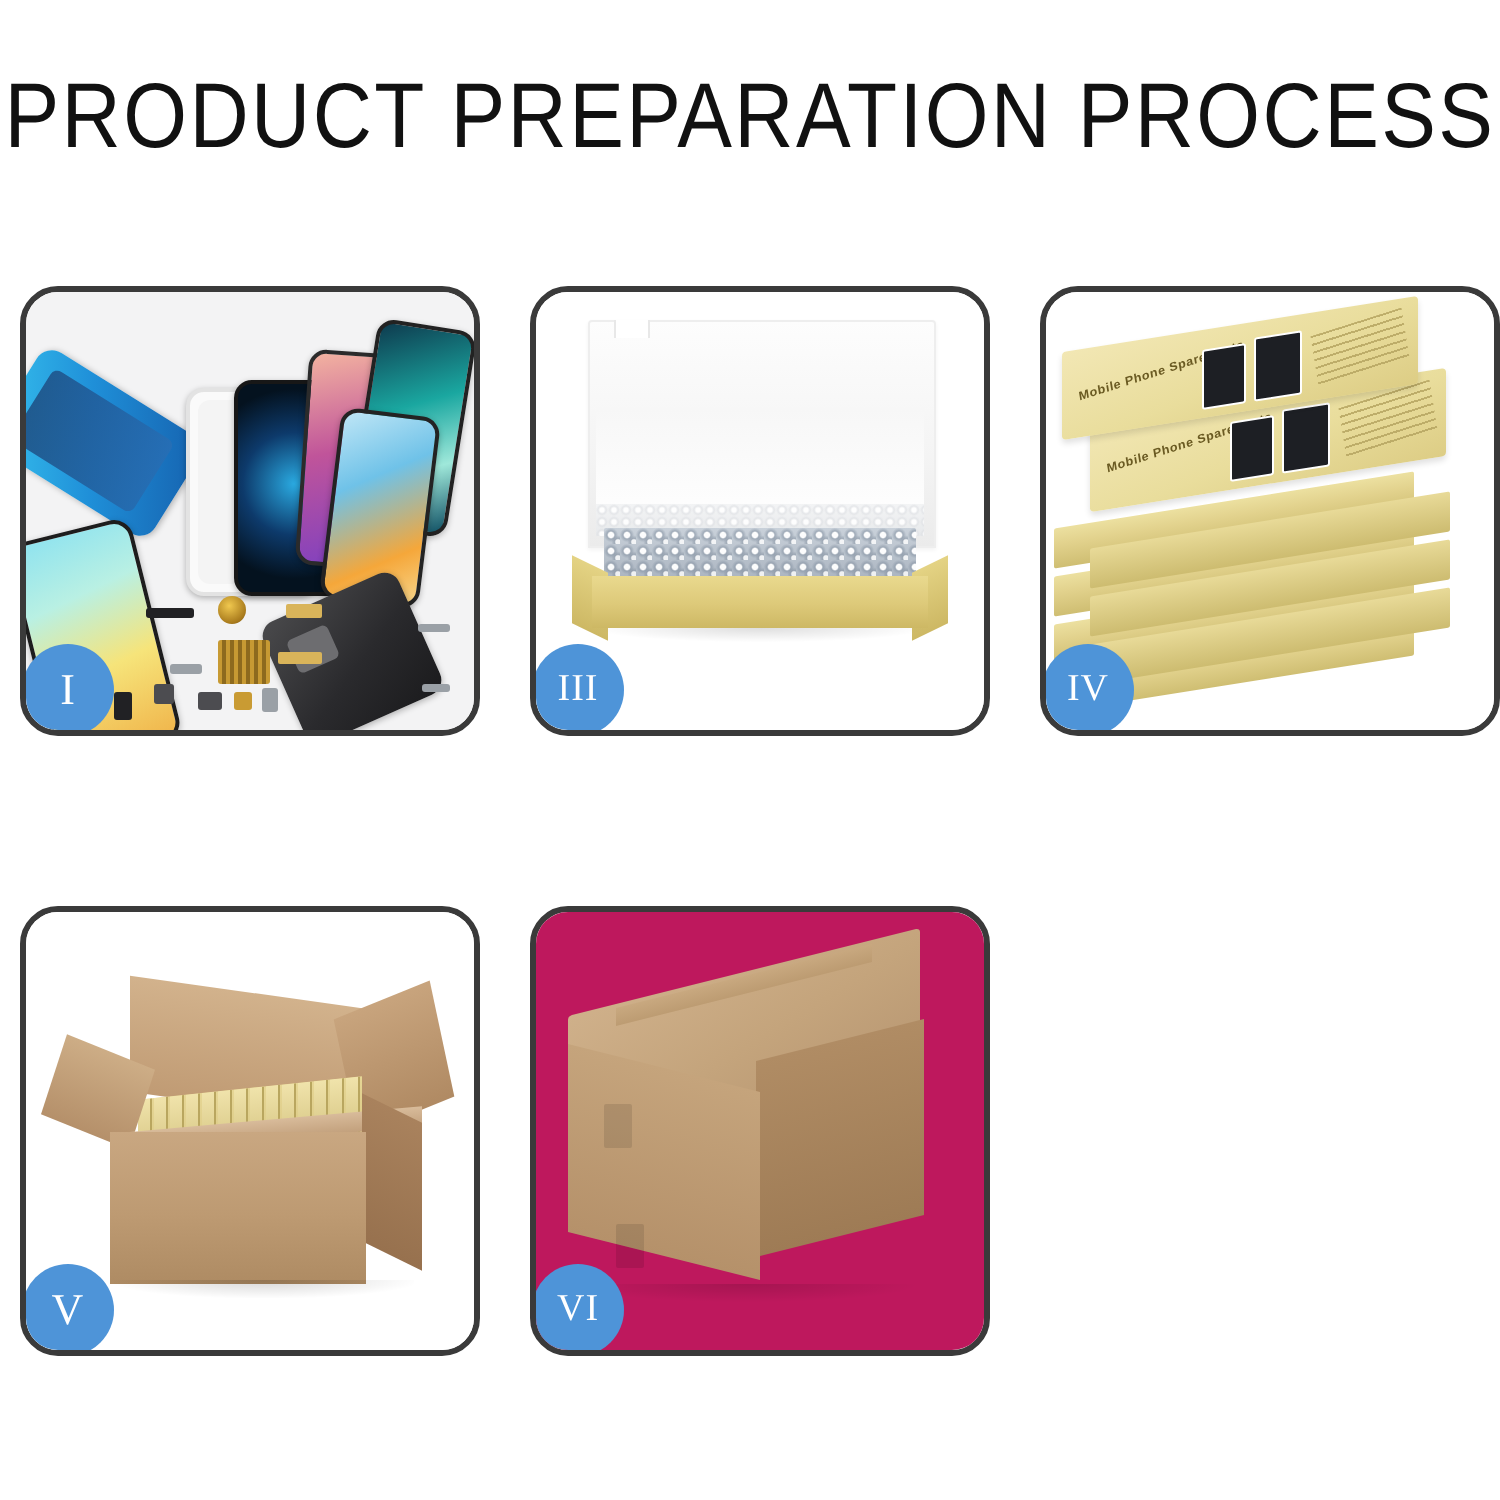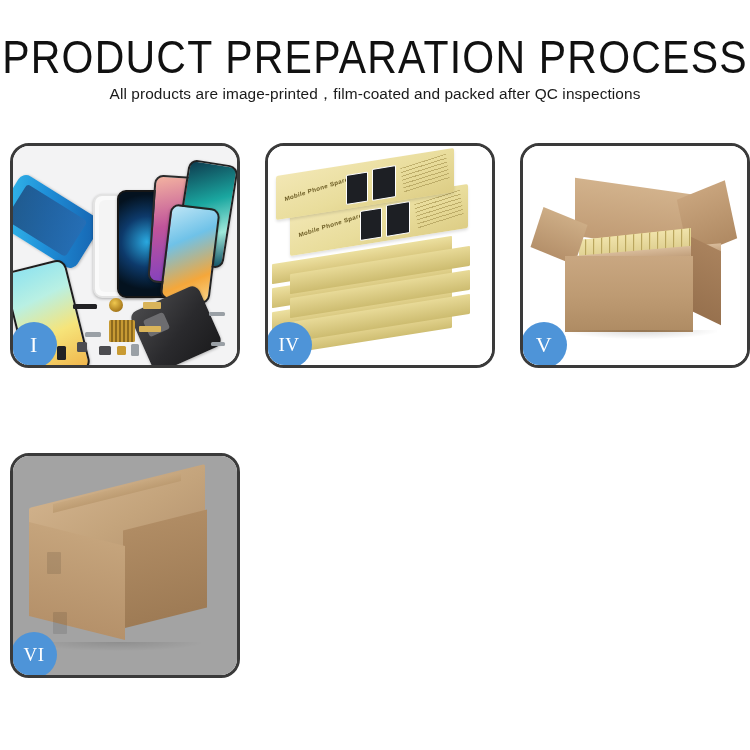--- a/index.html
+++ b/index.html
@@ -323,21 +323,21 @@
     background:linear-gradient(180deg,#f0e3ab,#c9b76f);
     border-right:1px solid #b9a65f;
     display:block;
   }
   .ct-shadow{
     position:absolute;left:44px;top:184px;width:150px;height:9px;
     background:radial-gradient(ellipse at 50% 0%,rgba(0,0,0,.16),rgba(0,0,0,0) 74%);
   }
 
   
-  .scene-sealed{background:#a3a3a3;}
+  .scene-sealed{background:#be185d;}
   .sc-top{
     position:absolute;left:16px;top:30px;width:176px;height:64px;
     background:linear-gradient(160deg,#cfb08a 0%,#c4a47c 55%,#b99873 100%);
     transform:skewY(-14deg);
     border-radius:2px;
   }
   .sc-tape{
     position:absolute;left:40px;top:32px;width:128px;height:9px;
     background:linear-gradient(180deg,#c8a87f,#bb9a70);
     transform:skewY(-14deg) rotate(0deg);
@@ -361,21 +361,20 @@
   .sc-shadow{
     position:absolute;left:20px;top:186px;width:170px;height:9px;
     background:radial-gradient(ellipse at 50% 0%,rgba(0,0,0,.13),rgba(0,0,0,0) 72%);
   }
 </style>
 </head>
 <body>
 
 <div id="header">
   <div id="page-title">PRODUCT PREPARATION PROCESS</div>
-  <div id="page-subtitle">All products are image-printed，film-coated and packed after QC inspections</div>
 </div>
 
 <div id="panel-grid">
 
   <div class="panel">
     <div class="panel-scene scene-parts">
       <div class="ph ph-a"></div>
       <div class="ph ph-b"></div>
       <div class="ph ph-c"></div>
       <div class="ph ph-d"></div>
@@ -396,20 +395,33 @@
       <div class="cmp silver" style="left:118px;top:198px;width:8px;height:12px;"></div>
       <div class="cmp dark" style="left:44px;top:200px;width:9px;height:14px;"></div>
       <div class="cmp silver" style="left:196px;top:166px;width:16px;height:4px;"></div>
       <div class="cmp silver" style="left:198px;top:196px;width:14px;height:4px;"></div>
 
       <div class="badge">I</div>
     </div>
   </div>
 
 
+  <div class="panel">
+    <div class="panel-scene scene-mailer">
+      <div class="mailer-lid"></div>
+      <div class="mailer-inner"></div>
+      <div class="mailer-foam"></div>
+      <div class="mailer-bubbles"></div>
+      <div class="mailer-flapL"></div>
+      <div class="mailer-flapR"></div>
+      <div class="mailer-front"></div>
+      <div class="mailer-shadow"></div>
+      <div class="badge w3">III</div>
+    </div>
+  </div>
 
   <div class="panel">
     <div class="panel-scene scene-stack">
 
       <div class="slab" style="left:4px;top:176px;width:180px;height:20px;transform:skewY(-9deg);"></div>
       <div class="slab" style="left:4px;top:152px;width:180px;height:20px;transform:skewY(-9deg);"></div>
       <div class="slab" style="left:4px;top:128px;width:180px;height:20px;transform:skewY(-9deg);"></div>
       <div class="slab" style="left:4px;top:104px;width:180px;height:20px;transform:skewY(-9deg);"></div>
 
       <div class="slab" style="left:22px;top:162px;width:180px;height:20px;transform:skewY(-9deg);background:linear-gradient(180deg,#e8da98,#cdbc70);"></div>

